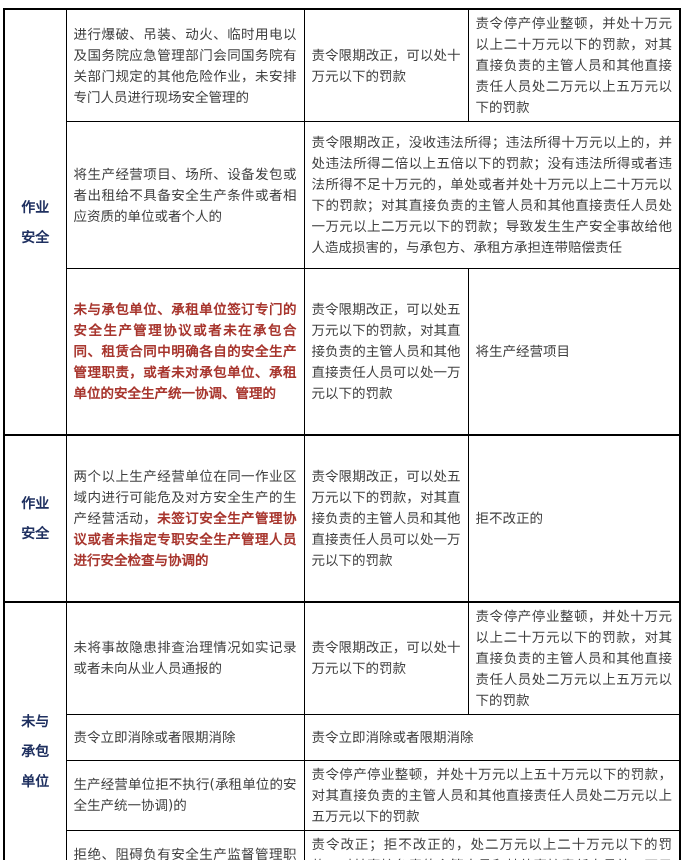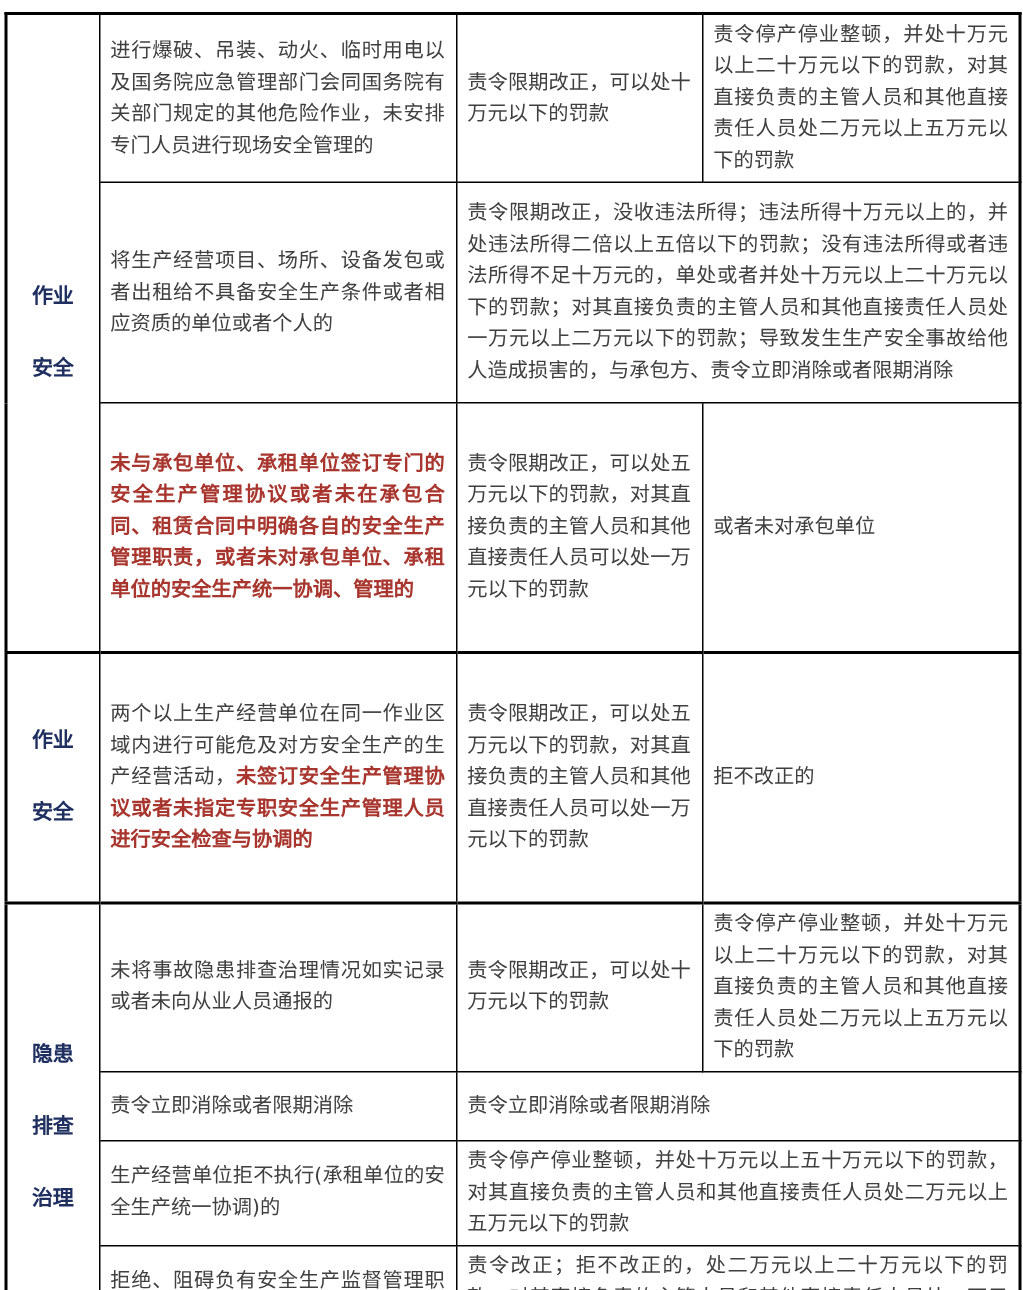--- a/index.html
+++ b/index.html
@@ -39,21 +39,21 @@
   td.cat{
     text-align:center;
     padding:0;
   }
   td.cat .cat-label{
     display:inline-block;
     width:2em;
     font-weight:bold;
     color:var(--category-text);
     font-size:14px;
-    line-height:48px;
+    line-height:30px;
     word-break:break-all;
     text-align:center;
   }
   .em{
     color:var(--emphasis-text);
     font-weight:bold;
   }
 </style>
 </head>
 <body>
@@ -81,54 +81,54 @@
       <td>
         <span>责令停产停业整顿，并处十万元以上二十万元以下的罚款，对其直接负责的主管人员和其他直接责任人员处二万元以上五万元以下的罚款</span>
       </td>
     </tr>
 
     <tr style="height:147px">
       <td>
         <span>将生产经营项目、场所、设备发包或者出租给不具备安全生产条件或者相应资质的单位或者个人的</span>
       </td>
       <td colspan="2">
-        <span>责令限期改正，没收违法所得；违法所得十万元以上的，并处违法所得二倍以上五倍以下的罚款；没有违法所得或者违法所得不足十万元的，单处或者并处十万元以上二十万元以下的罚款；对其直接负责的主管人员和其他直接责任人员处一万元以上二万元以下的罚款；导致发生生产安全事故给他人造成损害的，与承包方、责令立即消除或者限期消除</span>
+        <span>责令限期改正，没收违法所得；违法所得十万元以上的，并处违法所得二倍以上五倍以下的罚款；没有违法所得或者违法所得不足十万元的，单处或者并处十万元以上二十万元以下的罚款；对其直接负责的主管人员和其他直接责任人员处一万元以上二万元以下的罚款；导致发生生产安全事故给他人造成损害的，与承包方、承租方承担连带赔偿责任</span>
       </td>
     </tr>
 
     <tr style="height:166px">
       <td>
         <span class="em">未与承包单位、承租单位签订专门的安全生产管理协议或者未在承包合同、租赁合同中明确各自的安全生产管理职责，或者未对承包单位、承租单位的安全生产统一协调、管理的</span>
       </td>
       <td>
         <span>责令限期改正，可以处五万元以下的罚款，对其直接负责的主管人员和其他直接责任人员可以处一万元以下的罚款</span>
       </td>
       <td>
-        <span>或者未对承包单位</span>
+        <span>将生产经营项目</span>
       </td>
     </tr>
 
     <tr class="section-start" style="height:167px">
       <td class="cat">
         <span class="cat-label">作业安全</span>
       </td>
       <td>
         <span>两个以上生产经营单位在同一作业区域内进行可能危及对方安全生产的生产经营活动，</span><span class="em">未签订安全生产管理协议或者未指定专职安全生产管理人员进行安全检查与协调的</span>
       </td>
       <td>
         <span>责令限期改正，可以处五万元以下的罚款，对其直接负责的主管人员和其他直接责任人员可以处一万元以下的罚款</span>
       </td>
       <td>
         <span>拒不改正的</span>
       </td>
     </tr>
 
     <tr class="section-start" style="height:87px">
       <td class="cat" rowspan="4">
-        <span class="cat-label">隐患排查治理</span>
+        <span class="cat-label">未与承包单位</span>
       </td>
       <td>
         <span>未将事故隐患排查治理情况如实记录或者未向从业人员通报的</span>
       </td>
       <td>
         <span>责令限期改正，可以处十万元以下的罚款</span>
       </td>
       <td>
         <span>责令停产停业整顿，并处十万元以上二十万元以下的罚款，对其直接负责的主管人员和其他直接责任人员处二万元以上五万元以下的罚款</span>
       </td>

